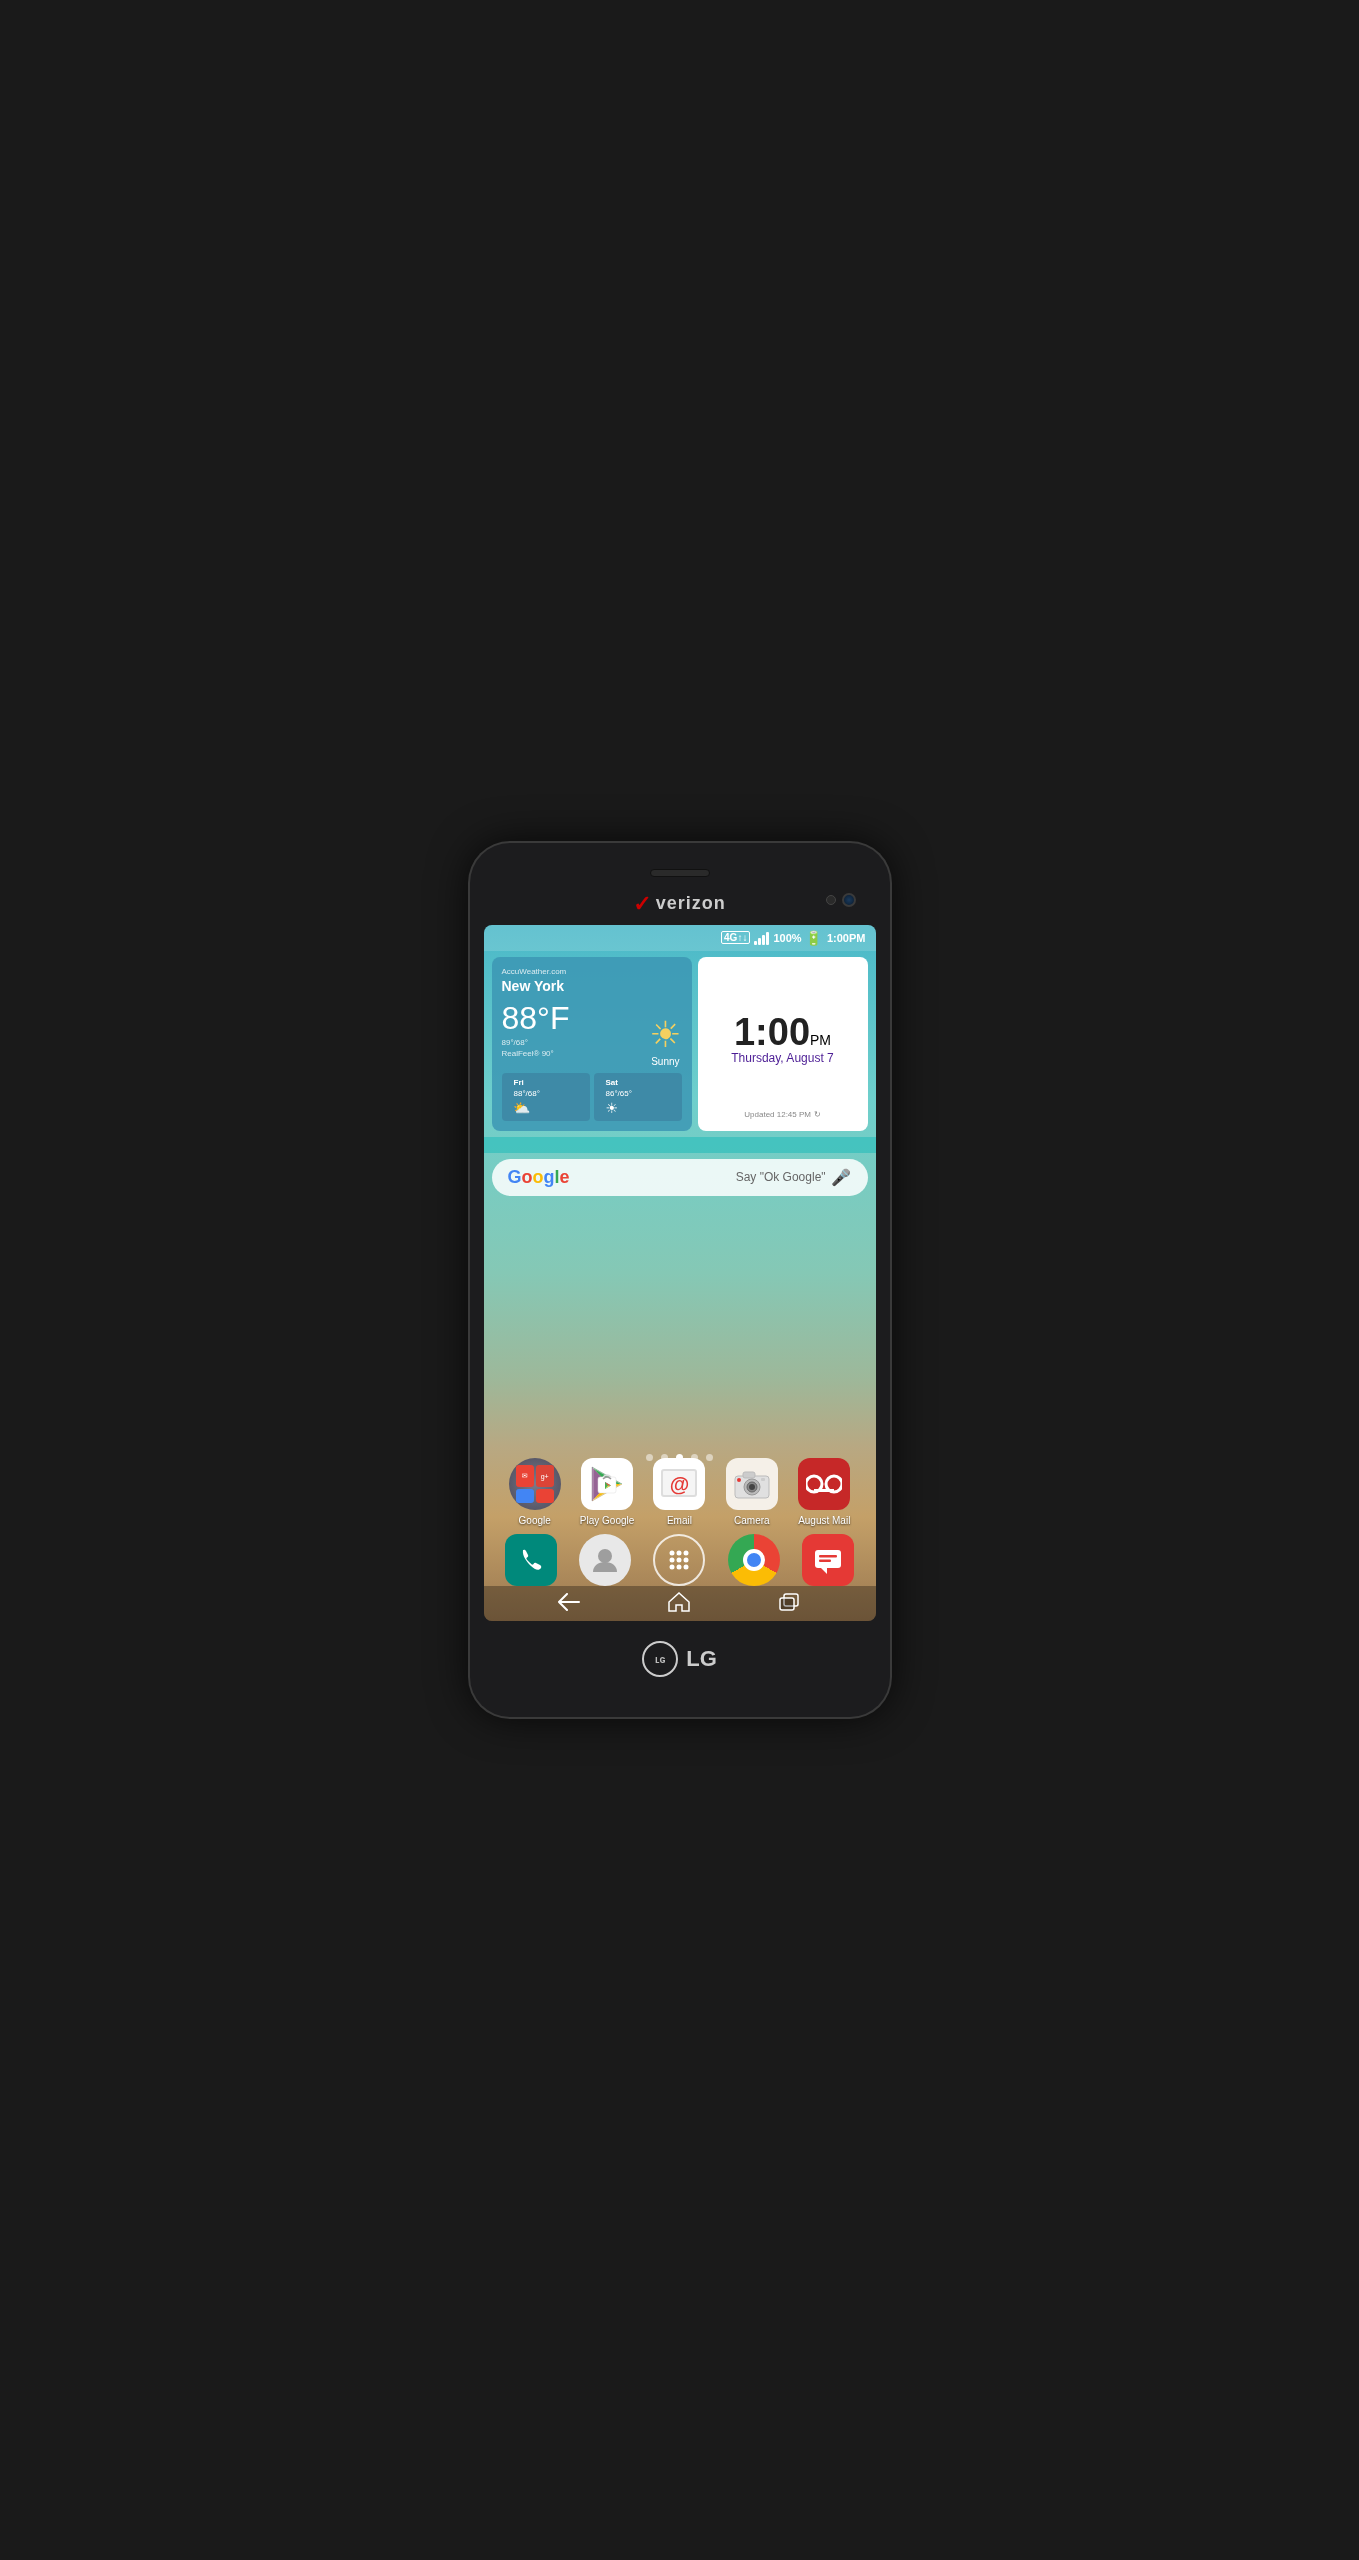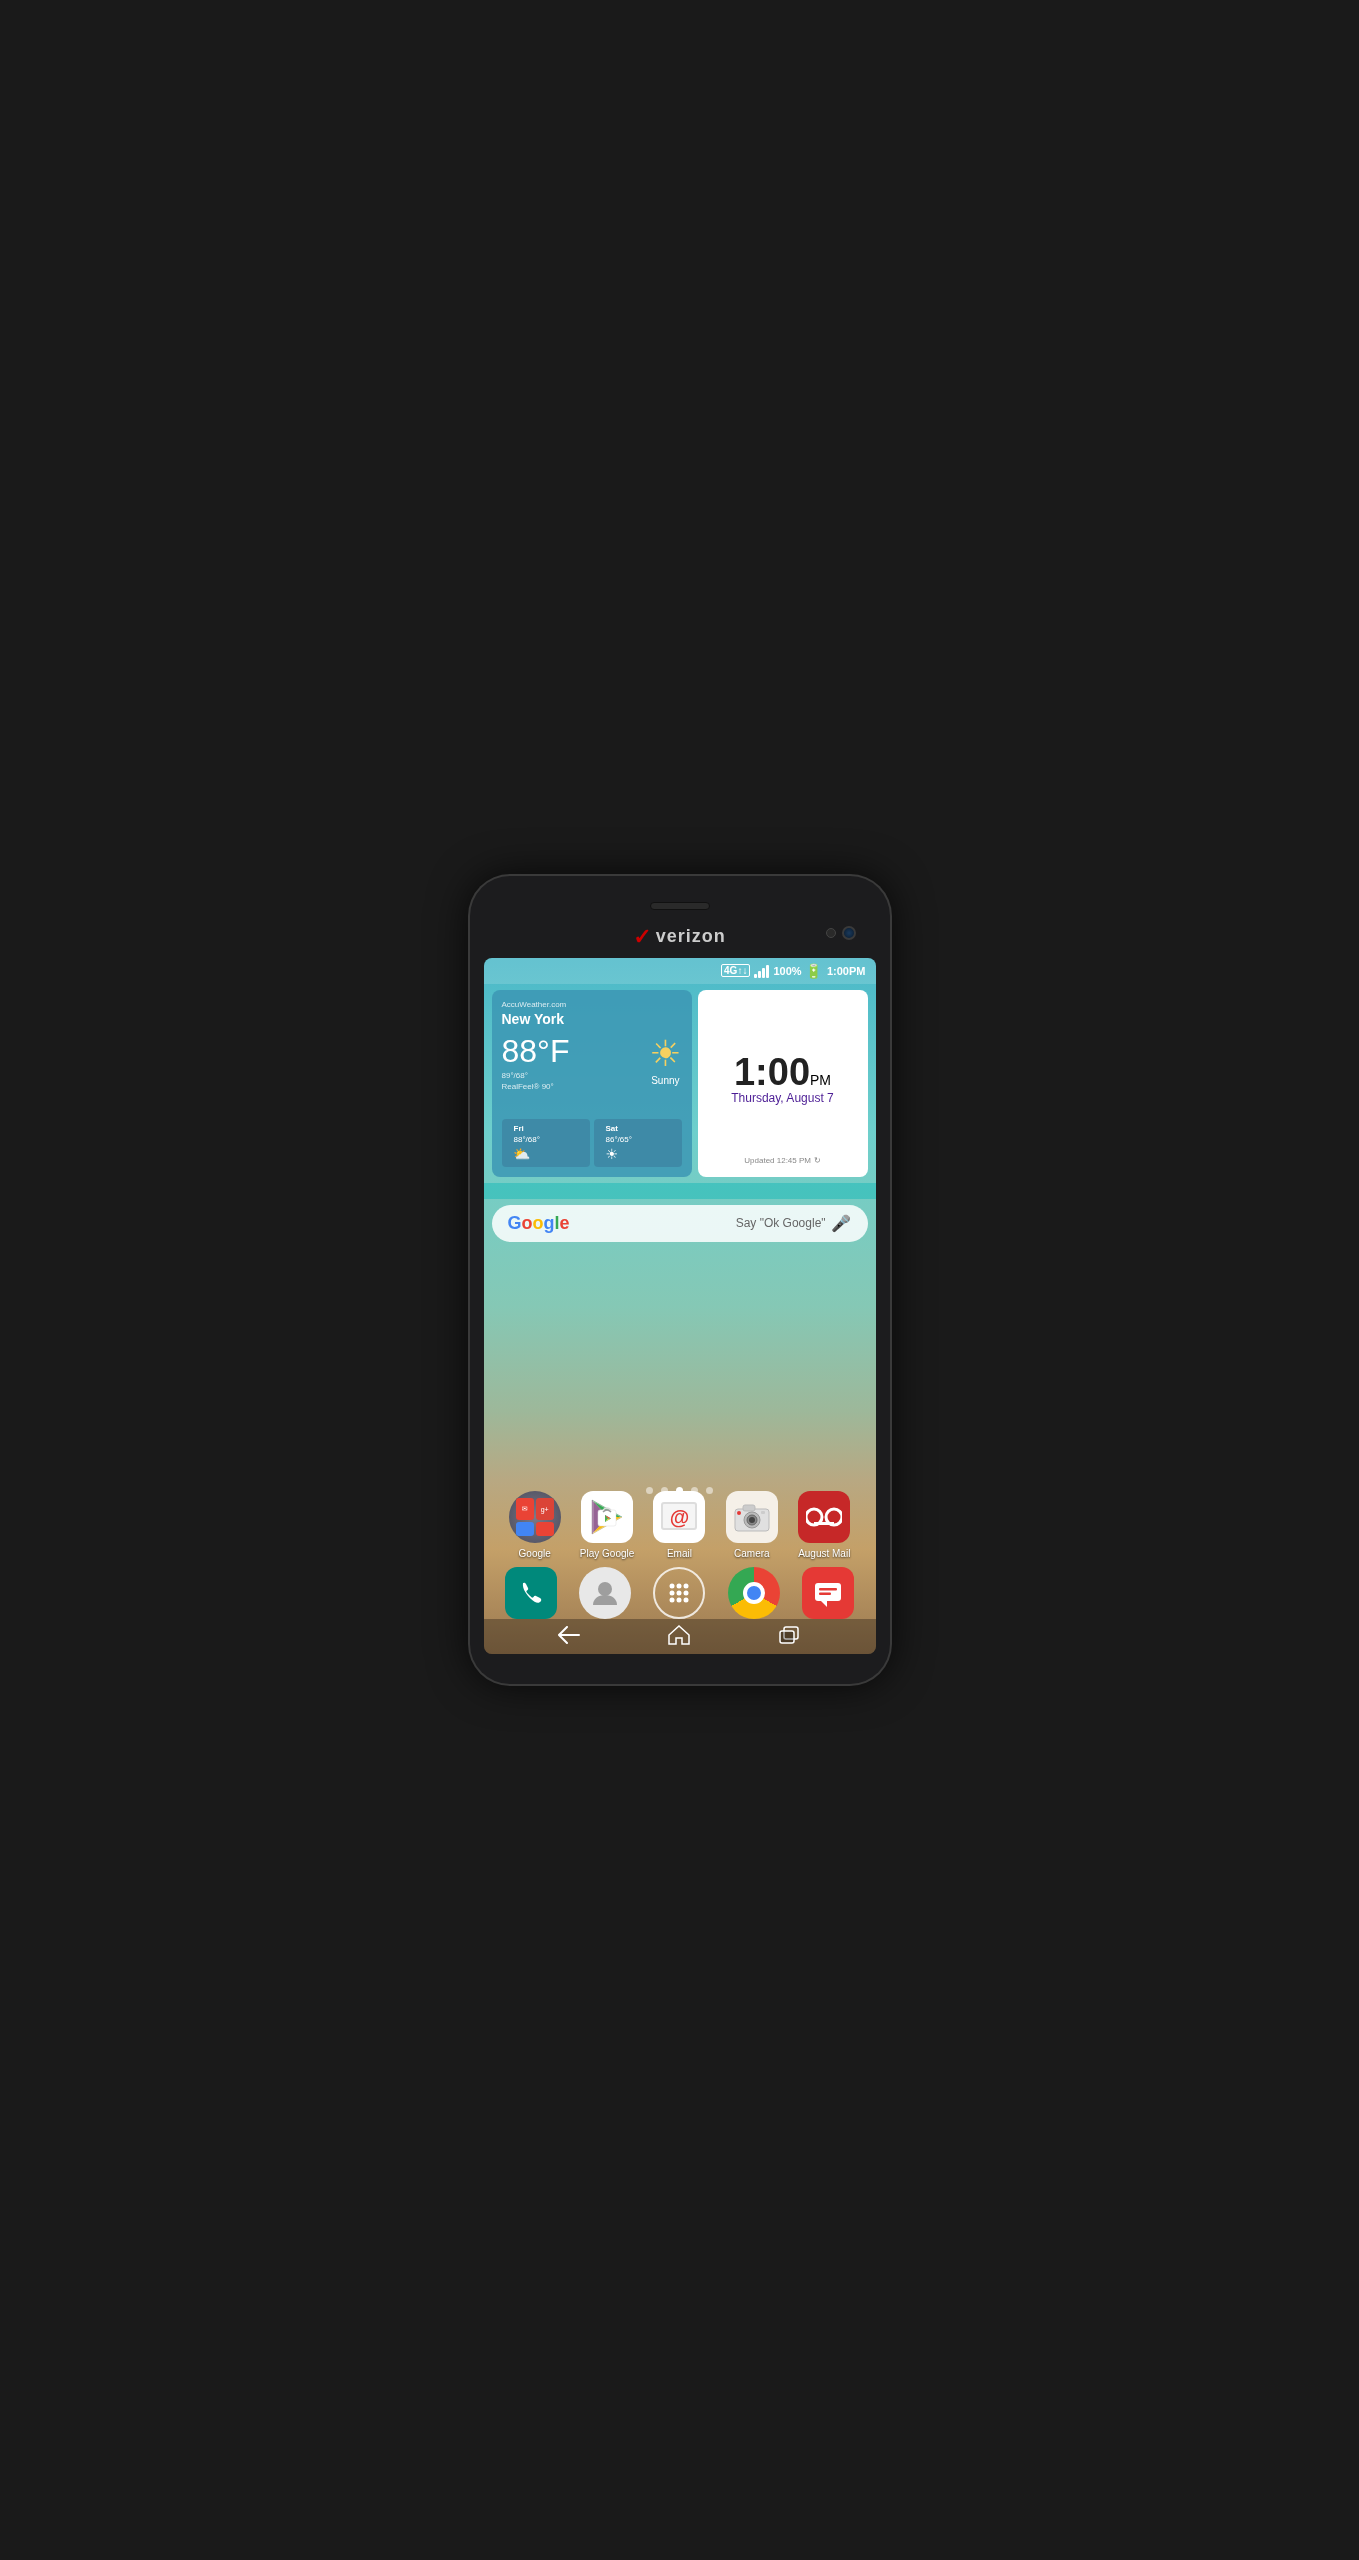--- a/index.html
+++ b/index.html
@@ -148,23 +148,23 @@
 
     .city-name {
       color: white;
       font-size: 14px;
       font-weight: bold;
       margin-bottom: 6px;
     }
 
     .weather-main {
       display: flex;
-      align-items: flex-start;
+      align-items: flex-end;
       justify-content: space-between;
-      margin-bottom: 19px;
+      margin-bottom: 6px;
     }
 
     .temp-big {
       color: white;
       font-size: 32px;
       font-weight: 300;
     }
 
     .sun-icon {
       font-size: 36px;
@@ -710,14 +710,22 @@
       <button class="nav-btn" style="background:none;border:none;cursor:pointer;">
         <svg width="22" height="18" viewBox="0 0 22 18" fill="none">
           <rect x="5" y="1" width="14" height="12" rx="2" stroke="white" stroke-width="1.5"></rect>
           <rect x="1" y="5" width="14" height="12" rx="2" stroke="white" stroke-width="1.5" fill="rgba(0,0,0,0.3)"></rect>
         </svg>
       </button>
     </div>
 
   </div>
 
+  <div class="phone-bottom">
+    <div class="lg-logo">
+      <div class="lg-circle">
+        <span style="font-size:10px;font-weight:bold;color:#bbb;">ʟɢ</span>
+      </div>
+      <span>LG</span>
+    </div>
+  </div>
 
 </div>
 
 </body></html>

